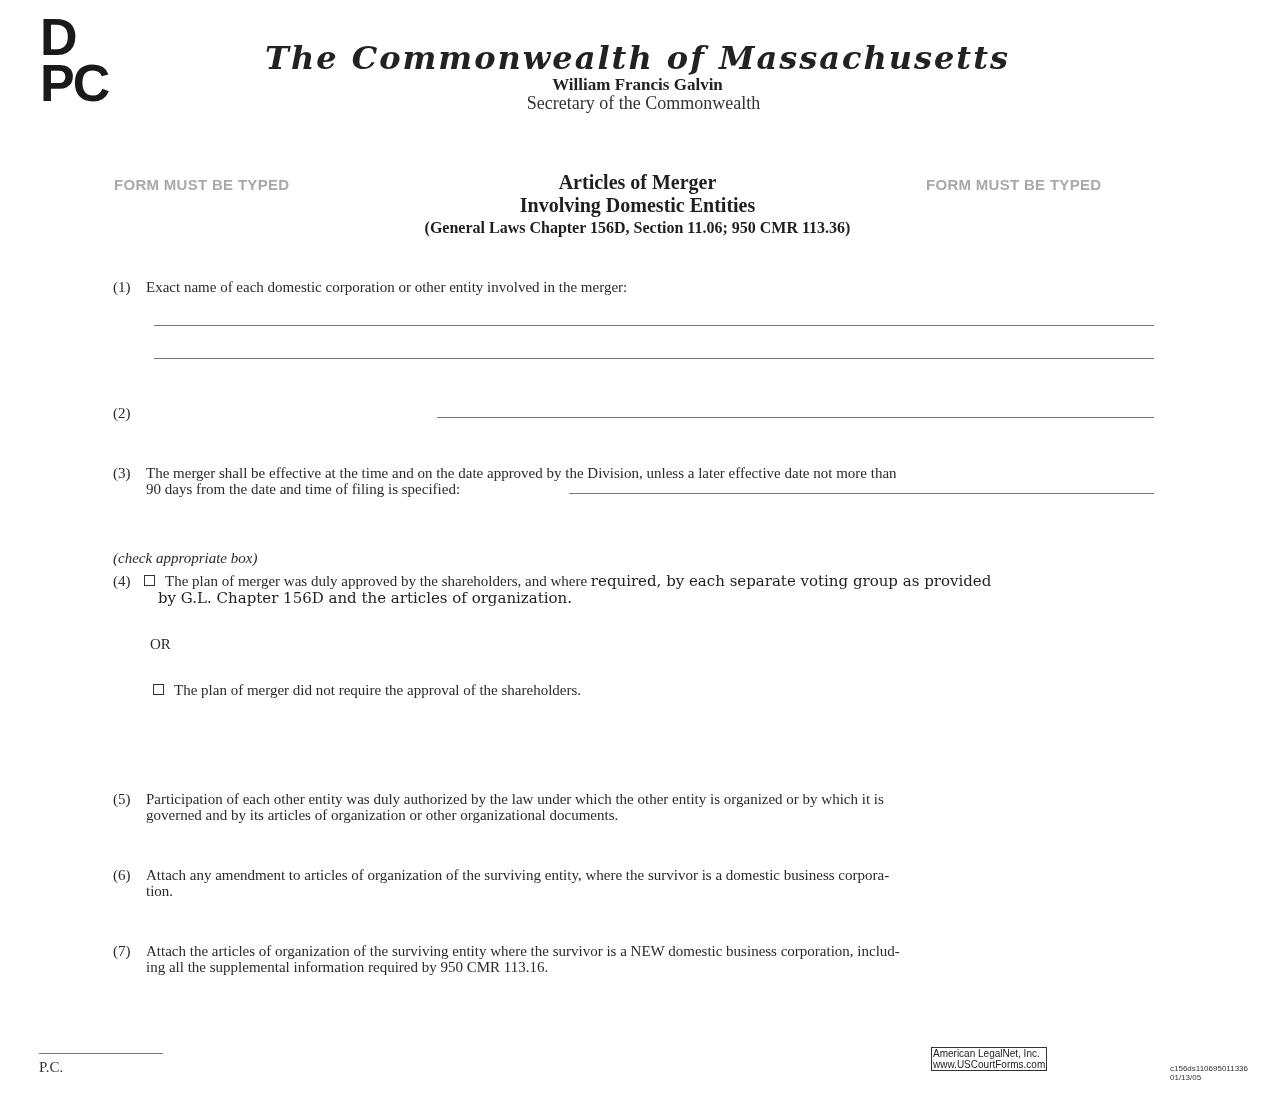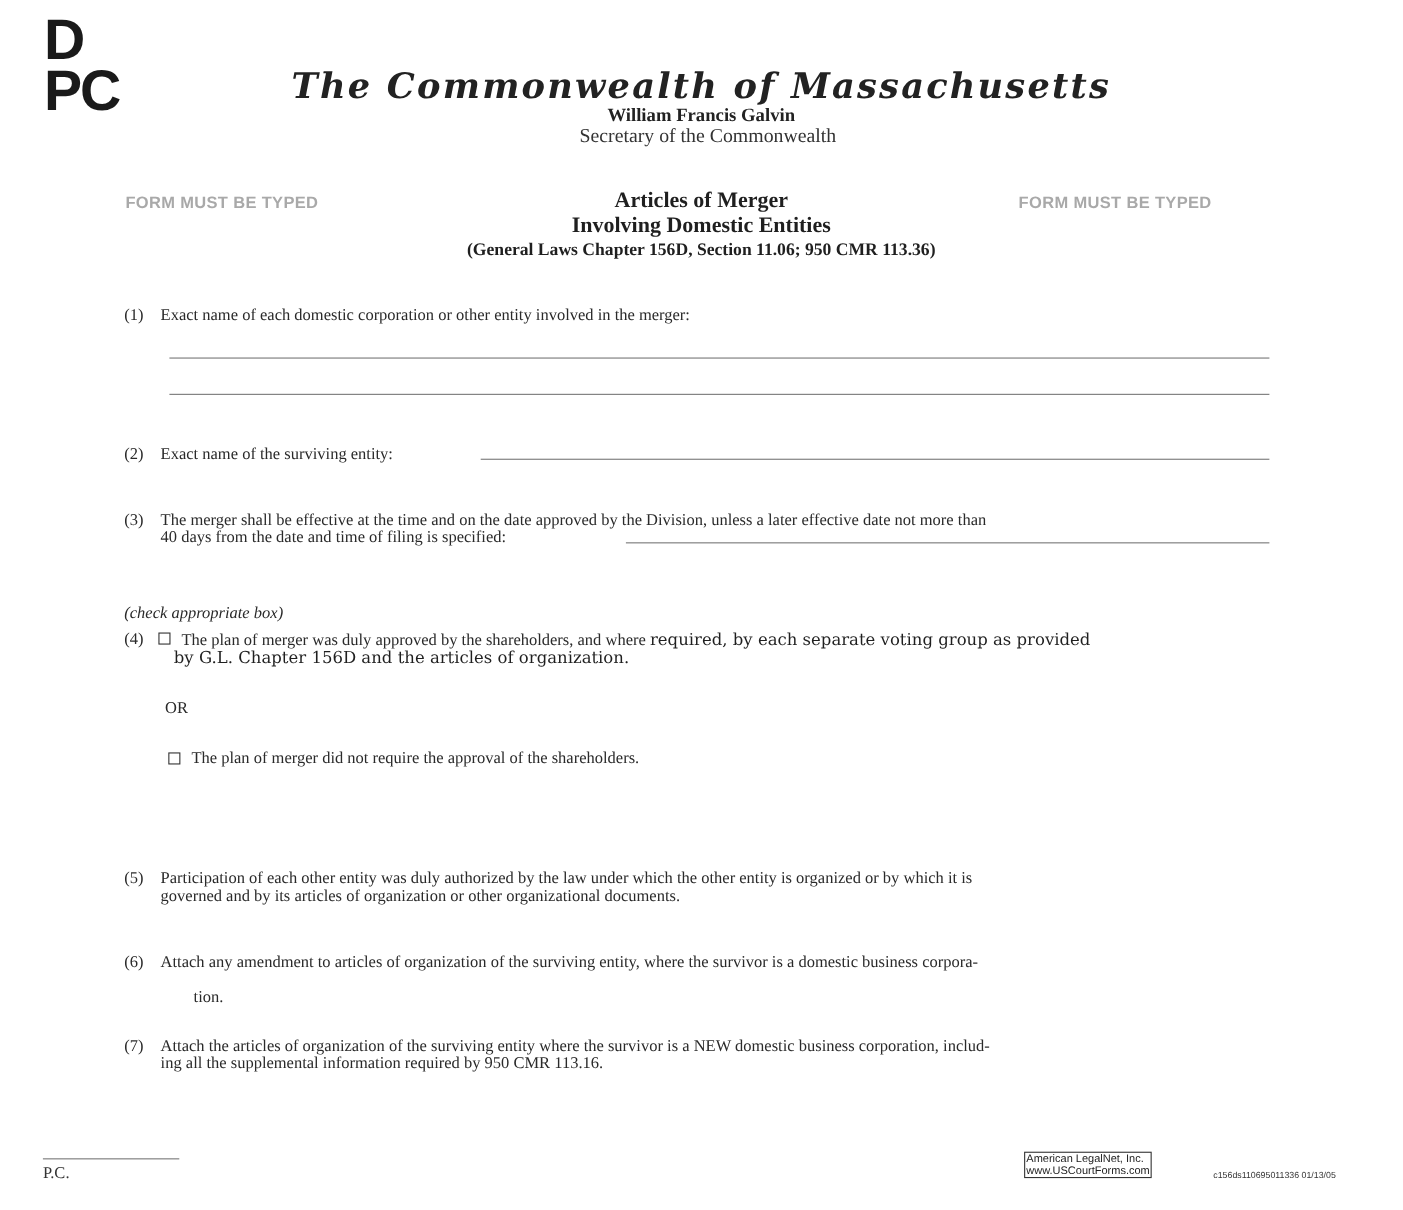--- a/index.html
+++ b/index.html
@@ -24,21 +24,20 @@
       line-height: 46px;
       font-size: 52px;
     }
     .dpc .d { display: block; padding-left: 0px; }
     .dpc .pc { display: block; letter-spacing: -2px; }
 
     
     .header {
       left: 0; width: 1275px; top: 40px;
       text-align: center;
-      margin-top: 20px;
     }
     .commonwealth {
       font-family: "DejaVu Serif", "Liberation Serif", serif;
       font-weight: bold;
       font-size: 32px;
       letter-spacing: 2px;
       color: #222;
       line-height: 36px;
       font-style: italic;
     }
@@ -123,21 +122,21 @@
     .legalnet {
       left: 931px; top: 1047px;
       border: 1px solid #333;
       padding: 0px 1px;
       font-family: "Liberation Sans", "DejaVu Sans", sans-serif;
       font-size: 10px;
       line-height: 11px;
       color: #222;
     }
     .formcode {
-      left: 1067px; top: 1064px;
+      left: 1134px; top: 1064px;
       font-family: "Liberation Sans", "DejaVu Sans", sans-serif;
       font-size: 8px;
       color: #333;
       padding-left: 36px;
     }
   </style>
 </head>
 <body>
 
 <div class="abs dpc">
@@ -162,28 +161,27 @@
 
 <div class="abs item" style="left:0; top:279px; width:1275px; height:90px;">
   <span class="num">(1)</span>
   <span class="txt">Exact name of each domestic corporation or other entity involved in the merger:</span>
   <div class="rule" style="left:154px; top:46px; width:1000px;"></div>
   <div class="rule" style="left:154px; top:79px; width:1000px;"></div>
 </div>
 
 <div class="abs item" style="left:0; top:405px; width:1275px; height:20px;">
   <span class="num">(2)</span>
-  <span class="txt">Exact name of the surviving entity:</span>
   <div class="rule" style="left:437px; top:12px; width:717px;"></div>
 </div>
 
 <div class="abs item" style="left:0; top:465px; width:1275px; height:36px;">
   <span class="num">(3)</span>
   <span class="txt">The merger shall be effective at the time and on the date approved by the Division, unless a later effective date not more than</span>
-  <span class="txt" style="top:16px;">40 days from the date and time of filing is specified:</span>
+  <span class="txt" style="top:16px;">90 days from the date and time of filing is specified:</span>
   <div class="rule" style="left:569px; top:28px; width:585px;"></div>
 </div>
 
 <div class="abs item italic" style="left:113px; top:550px;">(check appropriate box)</div>
 
 <div class="abs item" style="left:0; top:573px; width:1275px; height:130px;">
   <span class="num">(4)</span>
   <span class="abs checkbox" style="left:144px; top:2px;"></span>
   <span class="abs" style="left:165px; top:0; white-space:nowrap;"><span>The plan of merger was duly approved by the shareholders, and where </span><span class="sans-mix">required, by each separate voting group as provided</span></span>
   <span class="abs sans-mix" style="left:158px; top:17px;">by G.L. Chapter 156D and the articles of organization.</span>
@@ -194,21 +192,21 @@
 
 <div class="abs item" style="left:0; top:791px; width:1275px; height:36px;">
   <span class="num">(5)</span>
   <span class="txt" style="top:16px;">governed and by its articles of organization or other organizational documents.</span>
   <span class="txt">Participation of each other entity was duly authorized by the law under which the other entity is organized or by which it is</span>
 </div>
 
 <div class="abs item" style="left:0; top:867px; width:1275px; height:36px;">
   <span class="num">(6)</span>
   <span class="txt">Attach any amendment to articles of organization of the surviving entity, where the survivor is a domestic business corpora-</span>
-  <span class="txt" style="top:32px;margin-left:30px;">tion.</span>
+  <span class="txt" style="top:16px;">tion.</span>
 </div>
 
 <div class="abs item" style="left:0; top:943px; width:1275px; height:36px;">
   <span class="num">(7)</span>
   <span class="txt">Attach the articles of organization of the surviving entity where the survivor is a NEW domestic business corporation, includ-</span>
   <span class="txt" style="top:16px;">ing all the supplemental information required by 950 CMR 113.16.</span>
 </div>
 
 <div class="abs pc-rule"></div>
 <div class="abs pc-label">P.C.</div>

